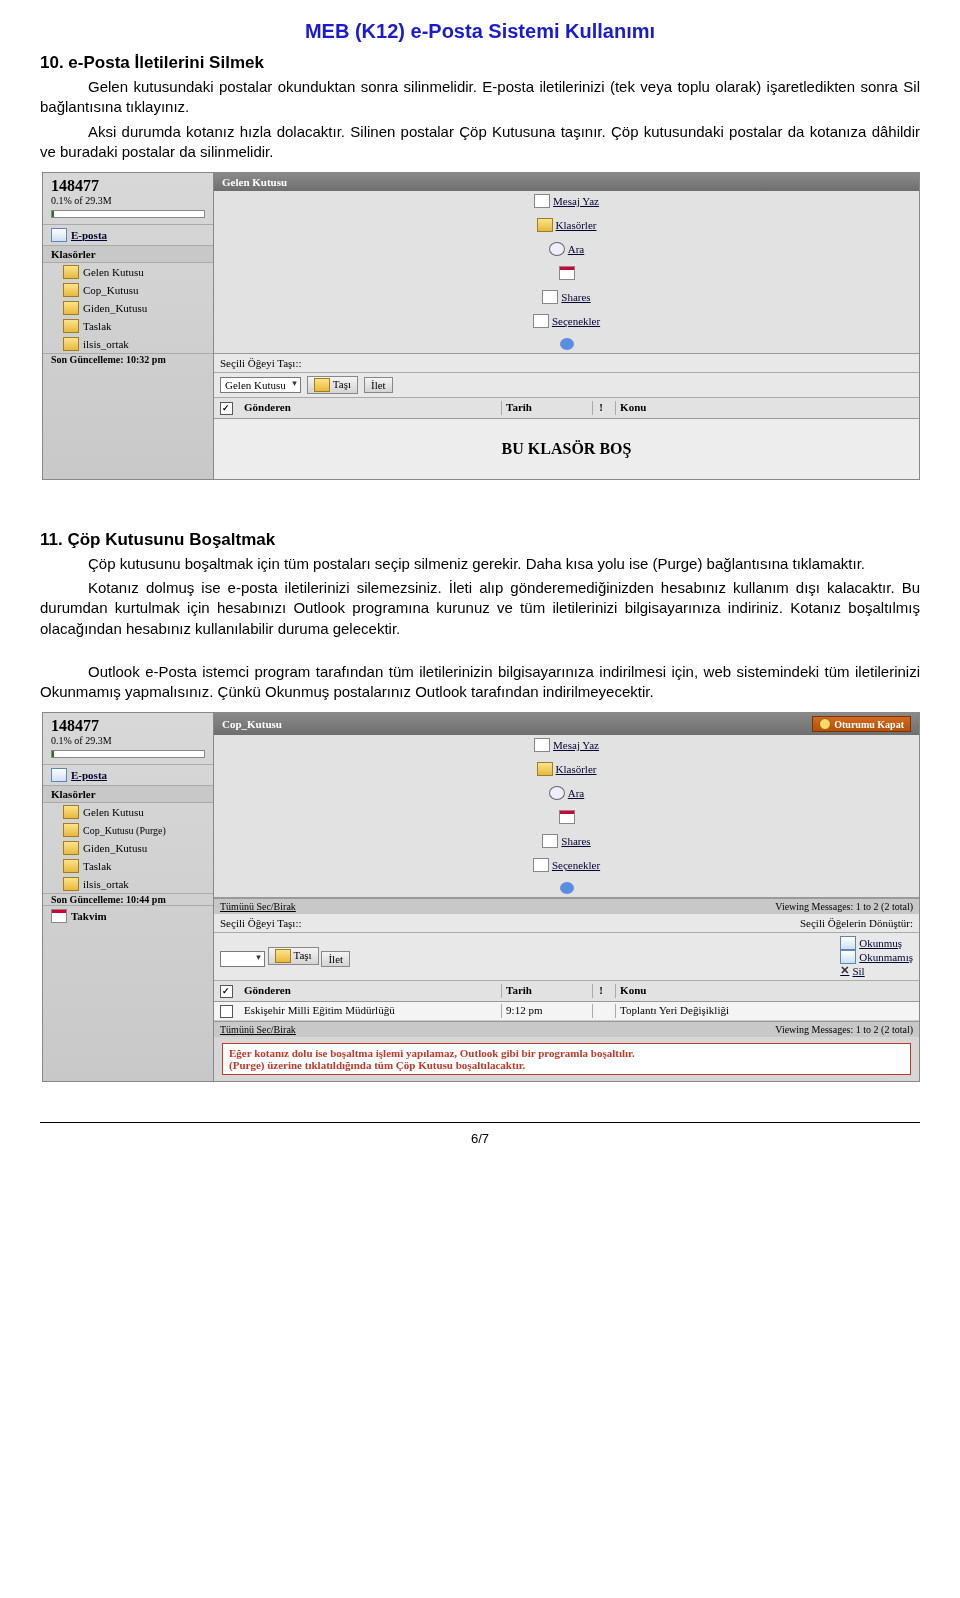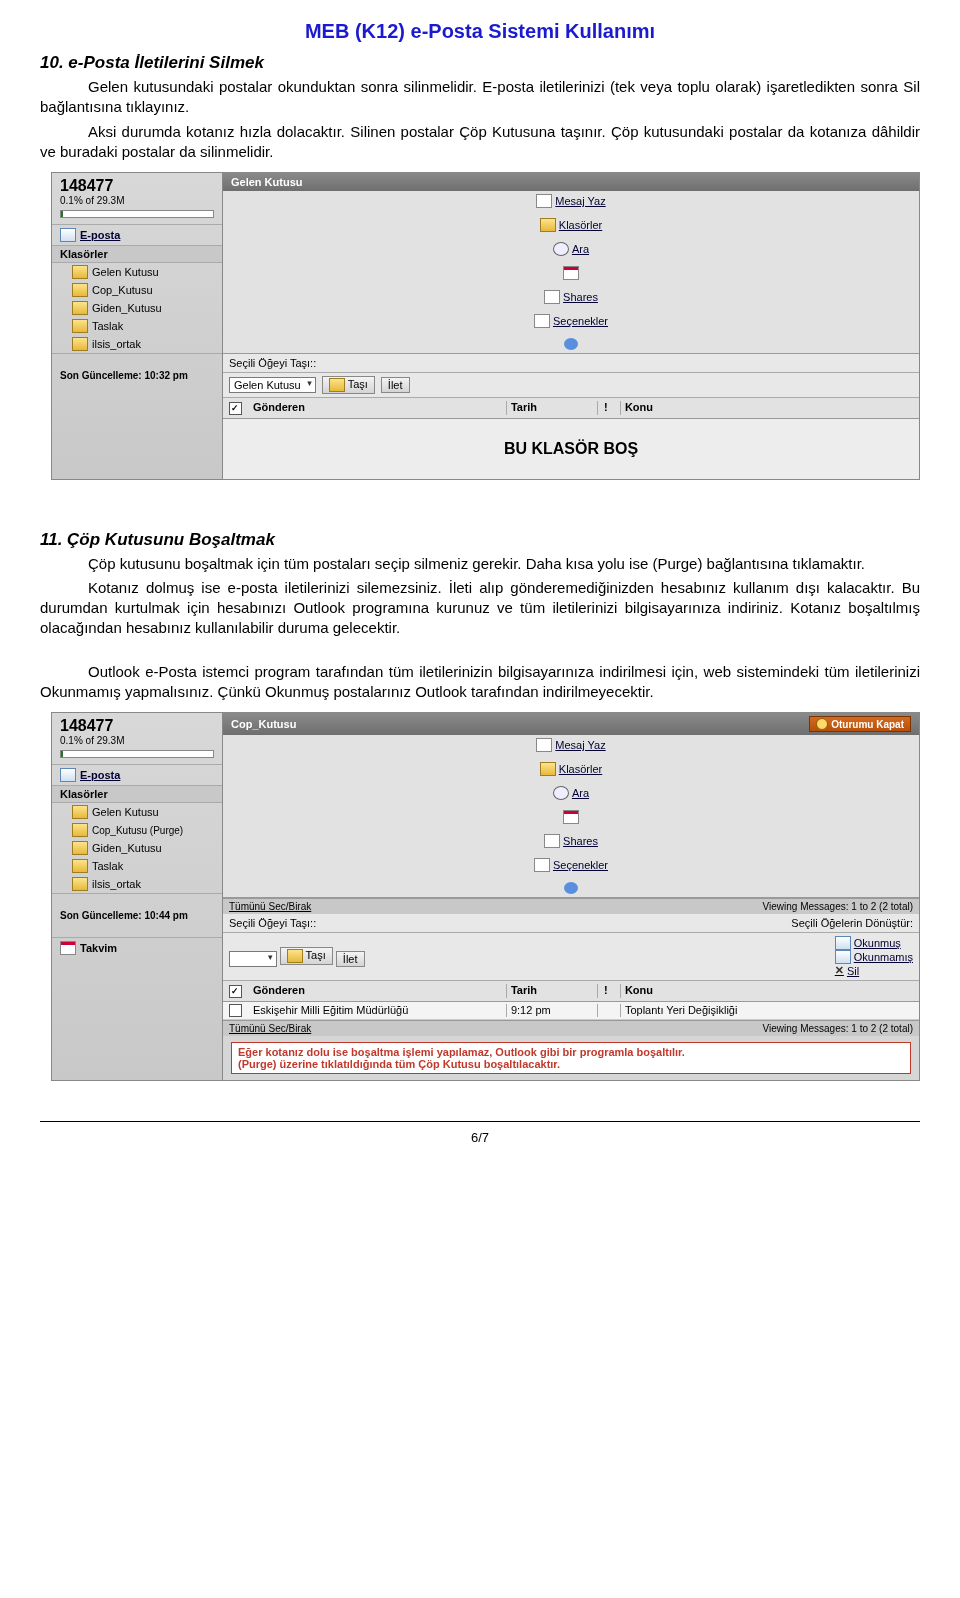--- a/index.html
+++ b/index.html
@@ -15,38 +15,37 @@
     color: #1a1ad0;
     font-weight: bold;
     font-size: 20px;
     text-align: center;
     margin-bottom: 10px;
   }
   .section-head {
     font-weight: bold;
     font-size: 17px;
     margin: 6px 0 4px 0;
-    font-style: italic;
   }
   .para {
     text-align: justify;
     margin: 2px 0 4px 0;
     line-height: 1.35;
   }
   .indent-first { text-indent: 48px; }
   .gap { height: 38px; }
 
   
   .shot {
     border: 1px solid #888;
     background: #14532d;
-    font-family: Liberation Sans, sans-serif;
+    font-family: Liberation Serif, serif;
     font-size: 11px;
     color: #000;
-    margin: 10px 0 6px 11px;
+    margin: 10px 0 6px 2px;
   }
   .shot-inner {
     display: flex;
   }
   .left-col {
     width: 170px;
     background: linear-gradient(#d8d8d8,#c8c8c8);
     border-right: 1px solid #888;
   }
   .right-col {
@@ -103,21 +102,21 @@
   .tree-row.head {
     padding-left: 8px;
     background: #c8c8c8;
     border-top: 1px solid #aaa;
     border-bottom: 1px solid #aaa;
     font-weight: bold;
   }
   .eposta-link { text-decoration: underline; color:#003; font-weight:bold; }
   .purge { font-size:10px; }
   .upd-line {
-    padding: 16px 8px;
+    padding: 0 8px;
     font-weight: bold;
     font-size: 10px;
     border-top: 1px solid #aaa;
   }
   .chk { width:11px; height:11px; border:1px solid #555; background:#fff; display:inline-block; vertical-align:middle; }
   .chk.on::after { content:"✓"; font-size:9px; position:relative; top:-2px; left:1px; }
 
   
   .titlebar {
     background: linear-gradient(#8a8a8a,#6e6e6e);

